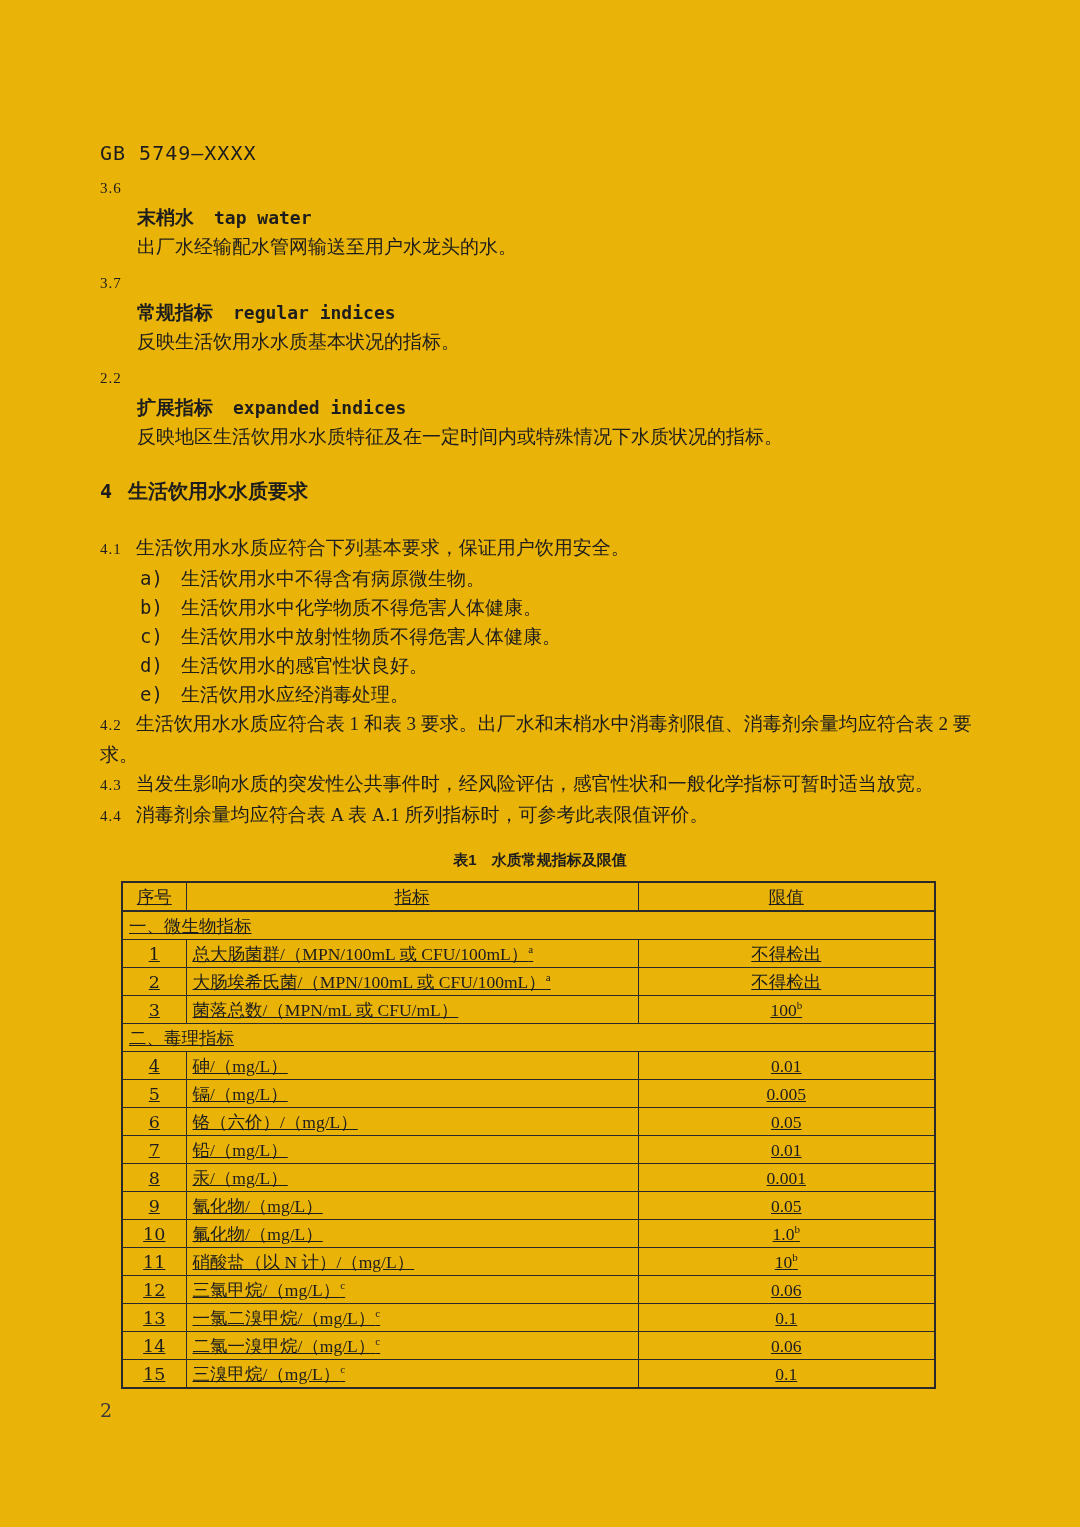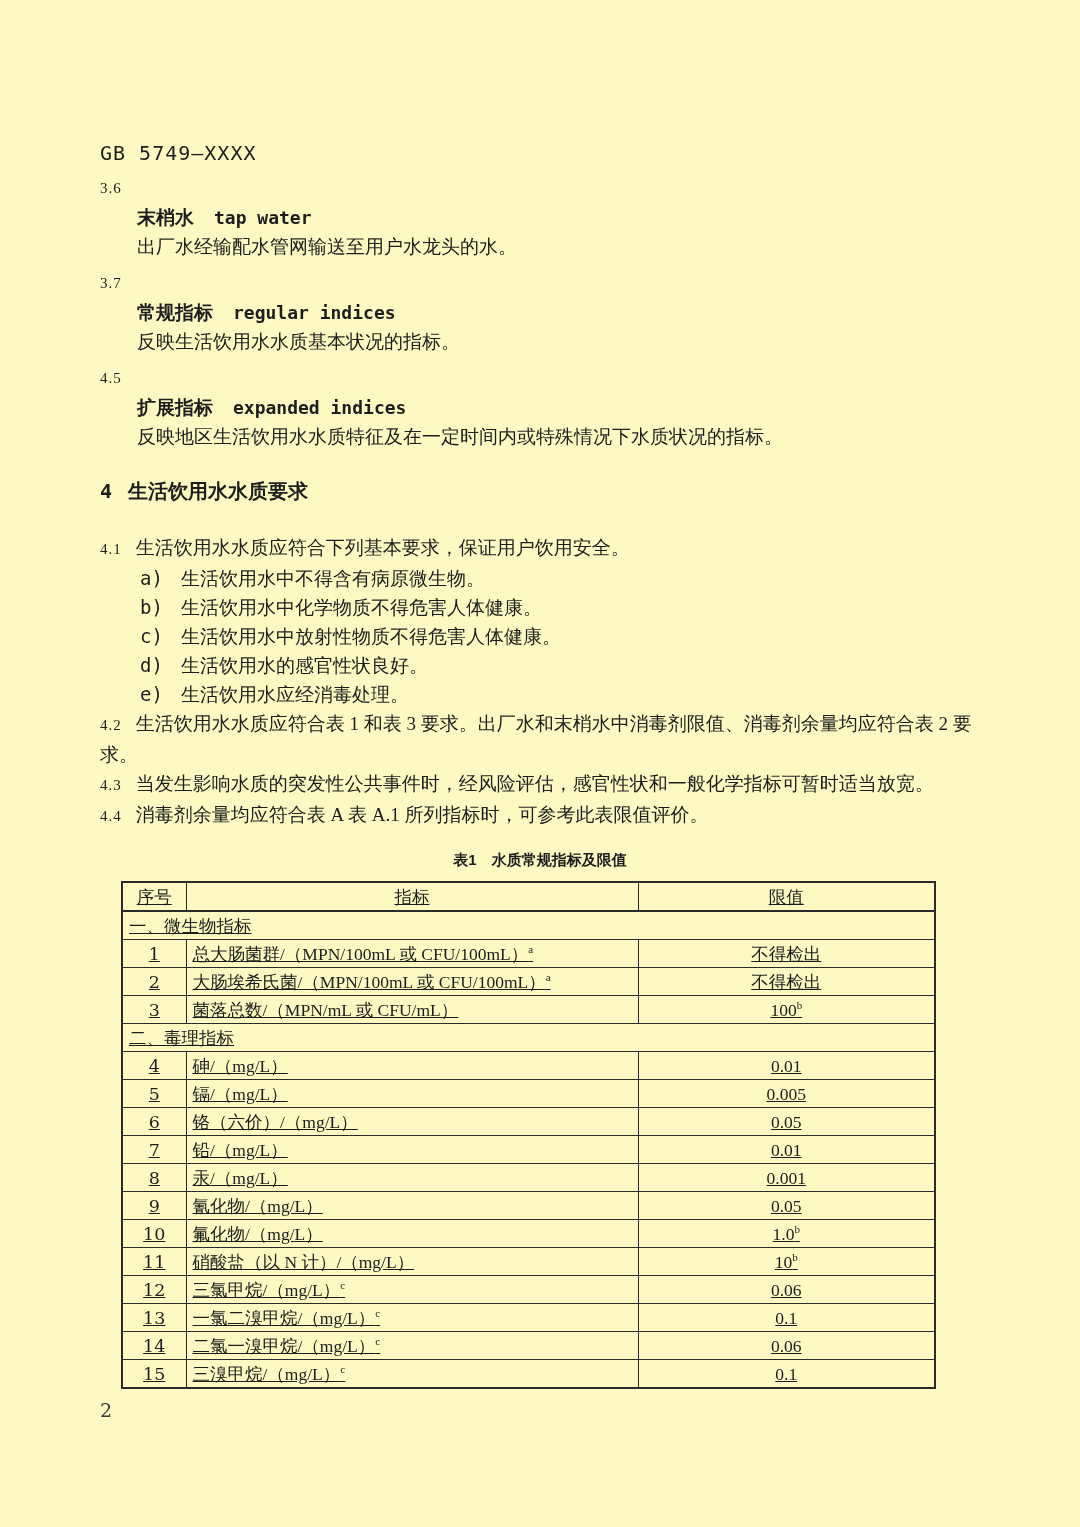--- a/index.html
+++ b/index.html
@@ -1,17 +1,17 @@
 <!DOCTYPE html>
 <html><head>
 <meta charset="utf-8">
 <style>
   html,body{margin:0;padding:0;background:#e9e9e9;}
   .page{
-    width:1080px;height:1527px;background:#fef9c3;position:relative;
+    width:1080px;height:1527px;background:#eab308;position:relative;
     box-sizing:border-box;padding:140px 100px 0 100px;
     font-family:"Liberation Serif","DejaVu Serif",serif;
     color:#1d1d1d;font-size:19px;line-height:29px;
     overflow:hidden;margin:0 auto;
   }
   .std-no{
     font-family:"DejaVu Sans Mono",monospace;
     font-size:20px;line-height:26px;margin-bottom:6px;letter-spacing:1px;
   }
   .clause-num{
@@ -72,21 +72,21 @@
     <span class="term-zh">末梢水</span><span class="term-en">tap water</span>
   </div>
   <div class="definition">出厂水经输配水管网输送至用户水龙头的水。</div>
 
   <div class="clause-num">3.7</div>
   <div class="term-line">
     <span class="term-zh">常规指标</span><span class="term-en">regular indices</span>
   </div>
   <div class="definition">反映生活饮用水水质基本状况的指标。</div>
 
-  <div class="clause-num">4.5</div>
+  <div class="clause-num">2.2</div>
   <div class="term-line">
     <span class="term-zh">扩展指标</span><span class="term-en">expanded indices</span>
   </div>
   <div class="definition">反映地区生活饮用水水质特征及在一定时间内或特殊情况下水质状况的指标。</div>
 
   <div class="sec-heading">
     <span class="num">4</span><span>生活饮用水水质要求</span>
   </div>
 
   <div class="clause clause-first">

